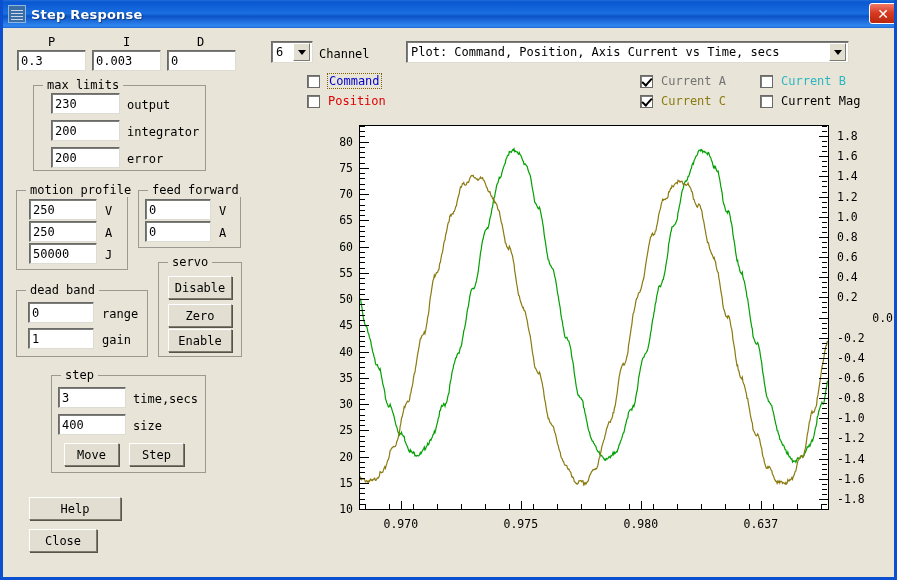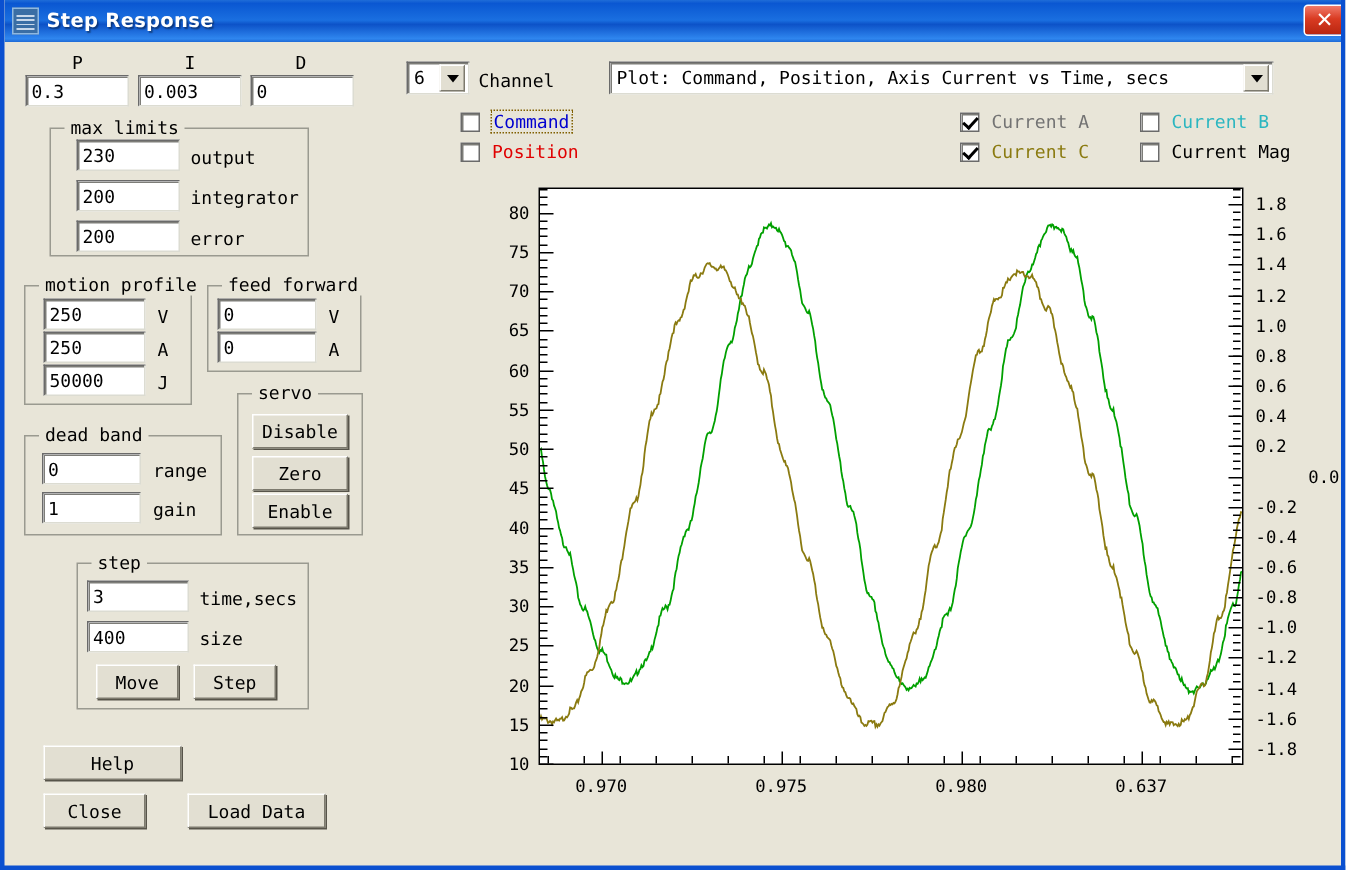--- a/index.html
+++ b/index.html
@@ -236,21 +236,20 @@
   </div>
   <div class="inp" style="left:55px; top:387px; width:68px;">3</div>
   <div class="lbl" style="left:130px;top:392px;">time,secs</div>
   <div class="inp" style="left:55px; top:414px; width:68px;">400</div>
   <div class="lbl" style="left:130px;top:419px;">size</div>
   <div class="btn" style="left:61px; top:443px; width:55px;">Move</div>
   <div class="btn" style="left:126px;top:443px; width:55px;">Step</div>
 
   <div class="btn" style="left:26px;  top:497px; width:92px;">Help</div>
   <div class="btn" style="left:26px;  top:529px; width:68px;">Close</div>
-  <div class="btn" style="left:122px; top:529px; width:92px;">Load Data</div>
 
   <div class="combo" style="left:268px; top:41px; width:42px;">
     <span class="ctext">6</span>
     <span class="carrow">
         <i></i>
       </span>
   </div>
   <div class="lbl" style="left:316px; top:47px;">Channel</div>
 
   <div class="combo" style="left:403px; top:41px; width:443px;">

